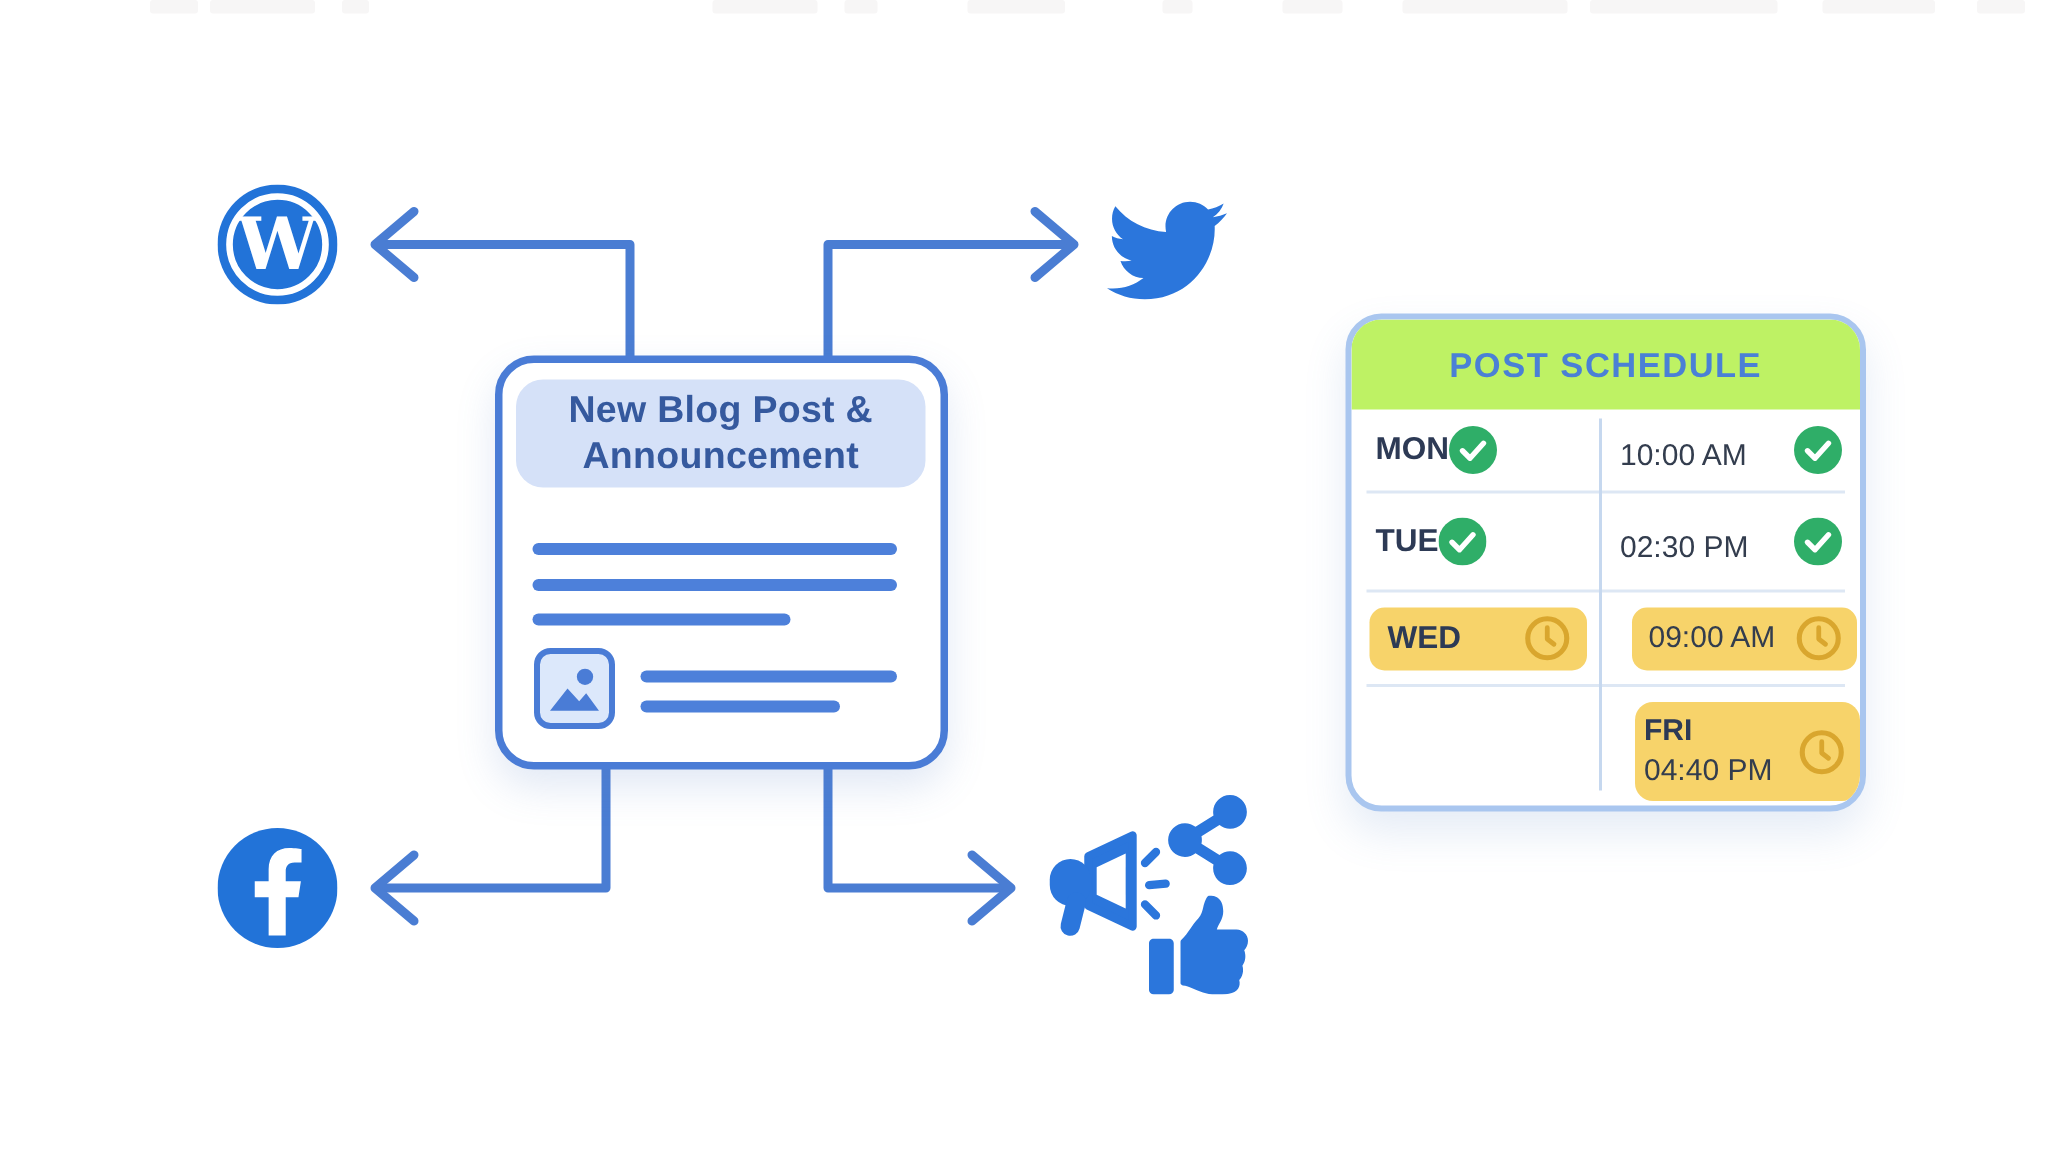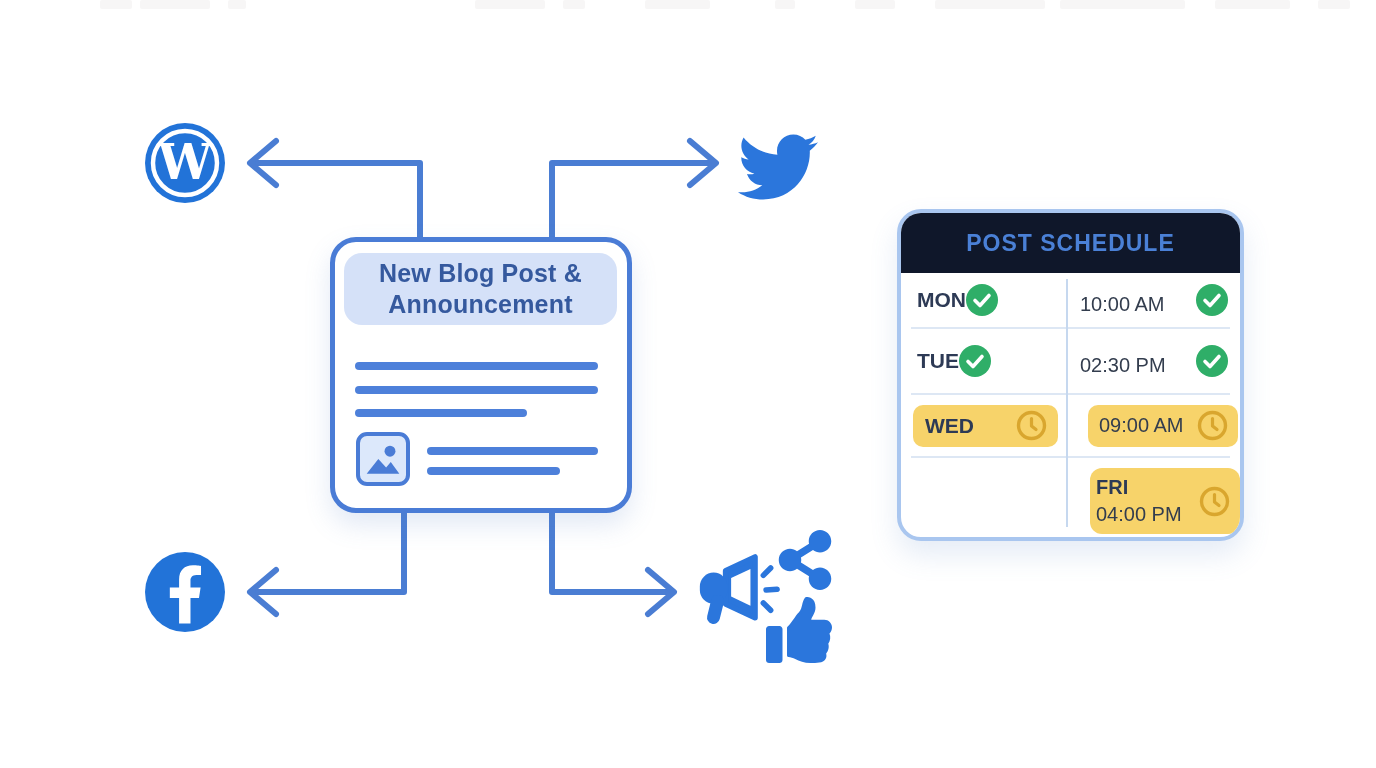--- a/index.html
+++ b/index.html
@@ -39,21 +39,21 @@
   
   .platform{display:block;}
 
   
   .panel{
     left:897px;top:209px;width:347px;height:332px;box-sizing:border-box;
     background:#ffffff;border:4px solid #a9c6ef;border-radius:24px;overflow:hidden;
     box-shadow:0 14px 28px rgba(96,134,202,0.16);
   }
   .panel-header{
-    height:60px;background:#0f172a;
+    height:60px;background:#bef264;
     display:flex;align-items:center;justify-content:center;
     color:#4a80d6;font-weight:bold;font-size:23px;letter-spacing:1px;
   }
   .panel-body{position:relative;height:264px;}
   .vdivider{position:absolute;left:165px;top:6px;bottom:10px;width:2px;background:#c6d8ef;}
   .hdivider{height:2px;background:#dde7f4;margin:0 10px;}
   .srow{display:flex;align-items:center;}
   .cell-day{width:166px;display:flex;align-items:center;justify-content:flex-start;
     padding:0 14px 0 16px;box-sizing:border-box;}
   .cell-time{flex:1;display:flex;align-items:flex-end;justify-content:space-between;
@@ -212,21 +212,21 @@
         </svg>
       </div>
     </div>
     <div class="hdivider"></div>
 
     <div class="srow" style="height:86px;">
       <div style="width:166px;"></div>
       <div class="pill pill-tall">
         <span class="stacked">
           <span class="day-label" style="font-size:20px;">FRI</span>
-          <span class="time-label">04:00 PM</span>
+          <span class="time-label">04:40 PM</span>
         </span>
         <svg class="icon-badge" width="33" height="33" viewBox="0 0 33 33">
           <circle cx="16.5" cy="16.5" r="13" fill="none" stroke="#d9a62e" stroke-width="3.4"></circle>
           <path d="M16.5 9.5 V17 L21 20.5" stroke="#d9a62e" stroke-width="3.2" fill="none" stroke-linecap="round" stroke-linejoin="round"></path>
         </svg>
       </div>
     </div>
   </div>
 </div>
 

